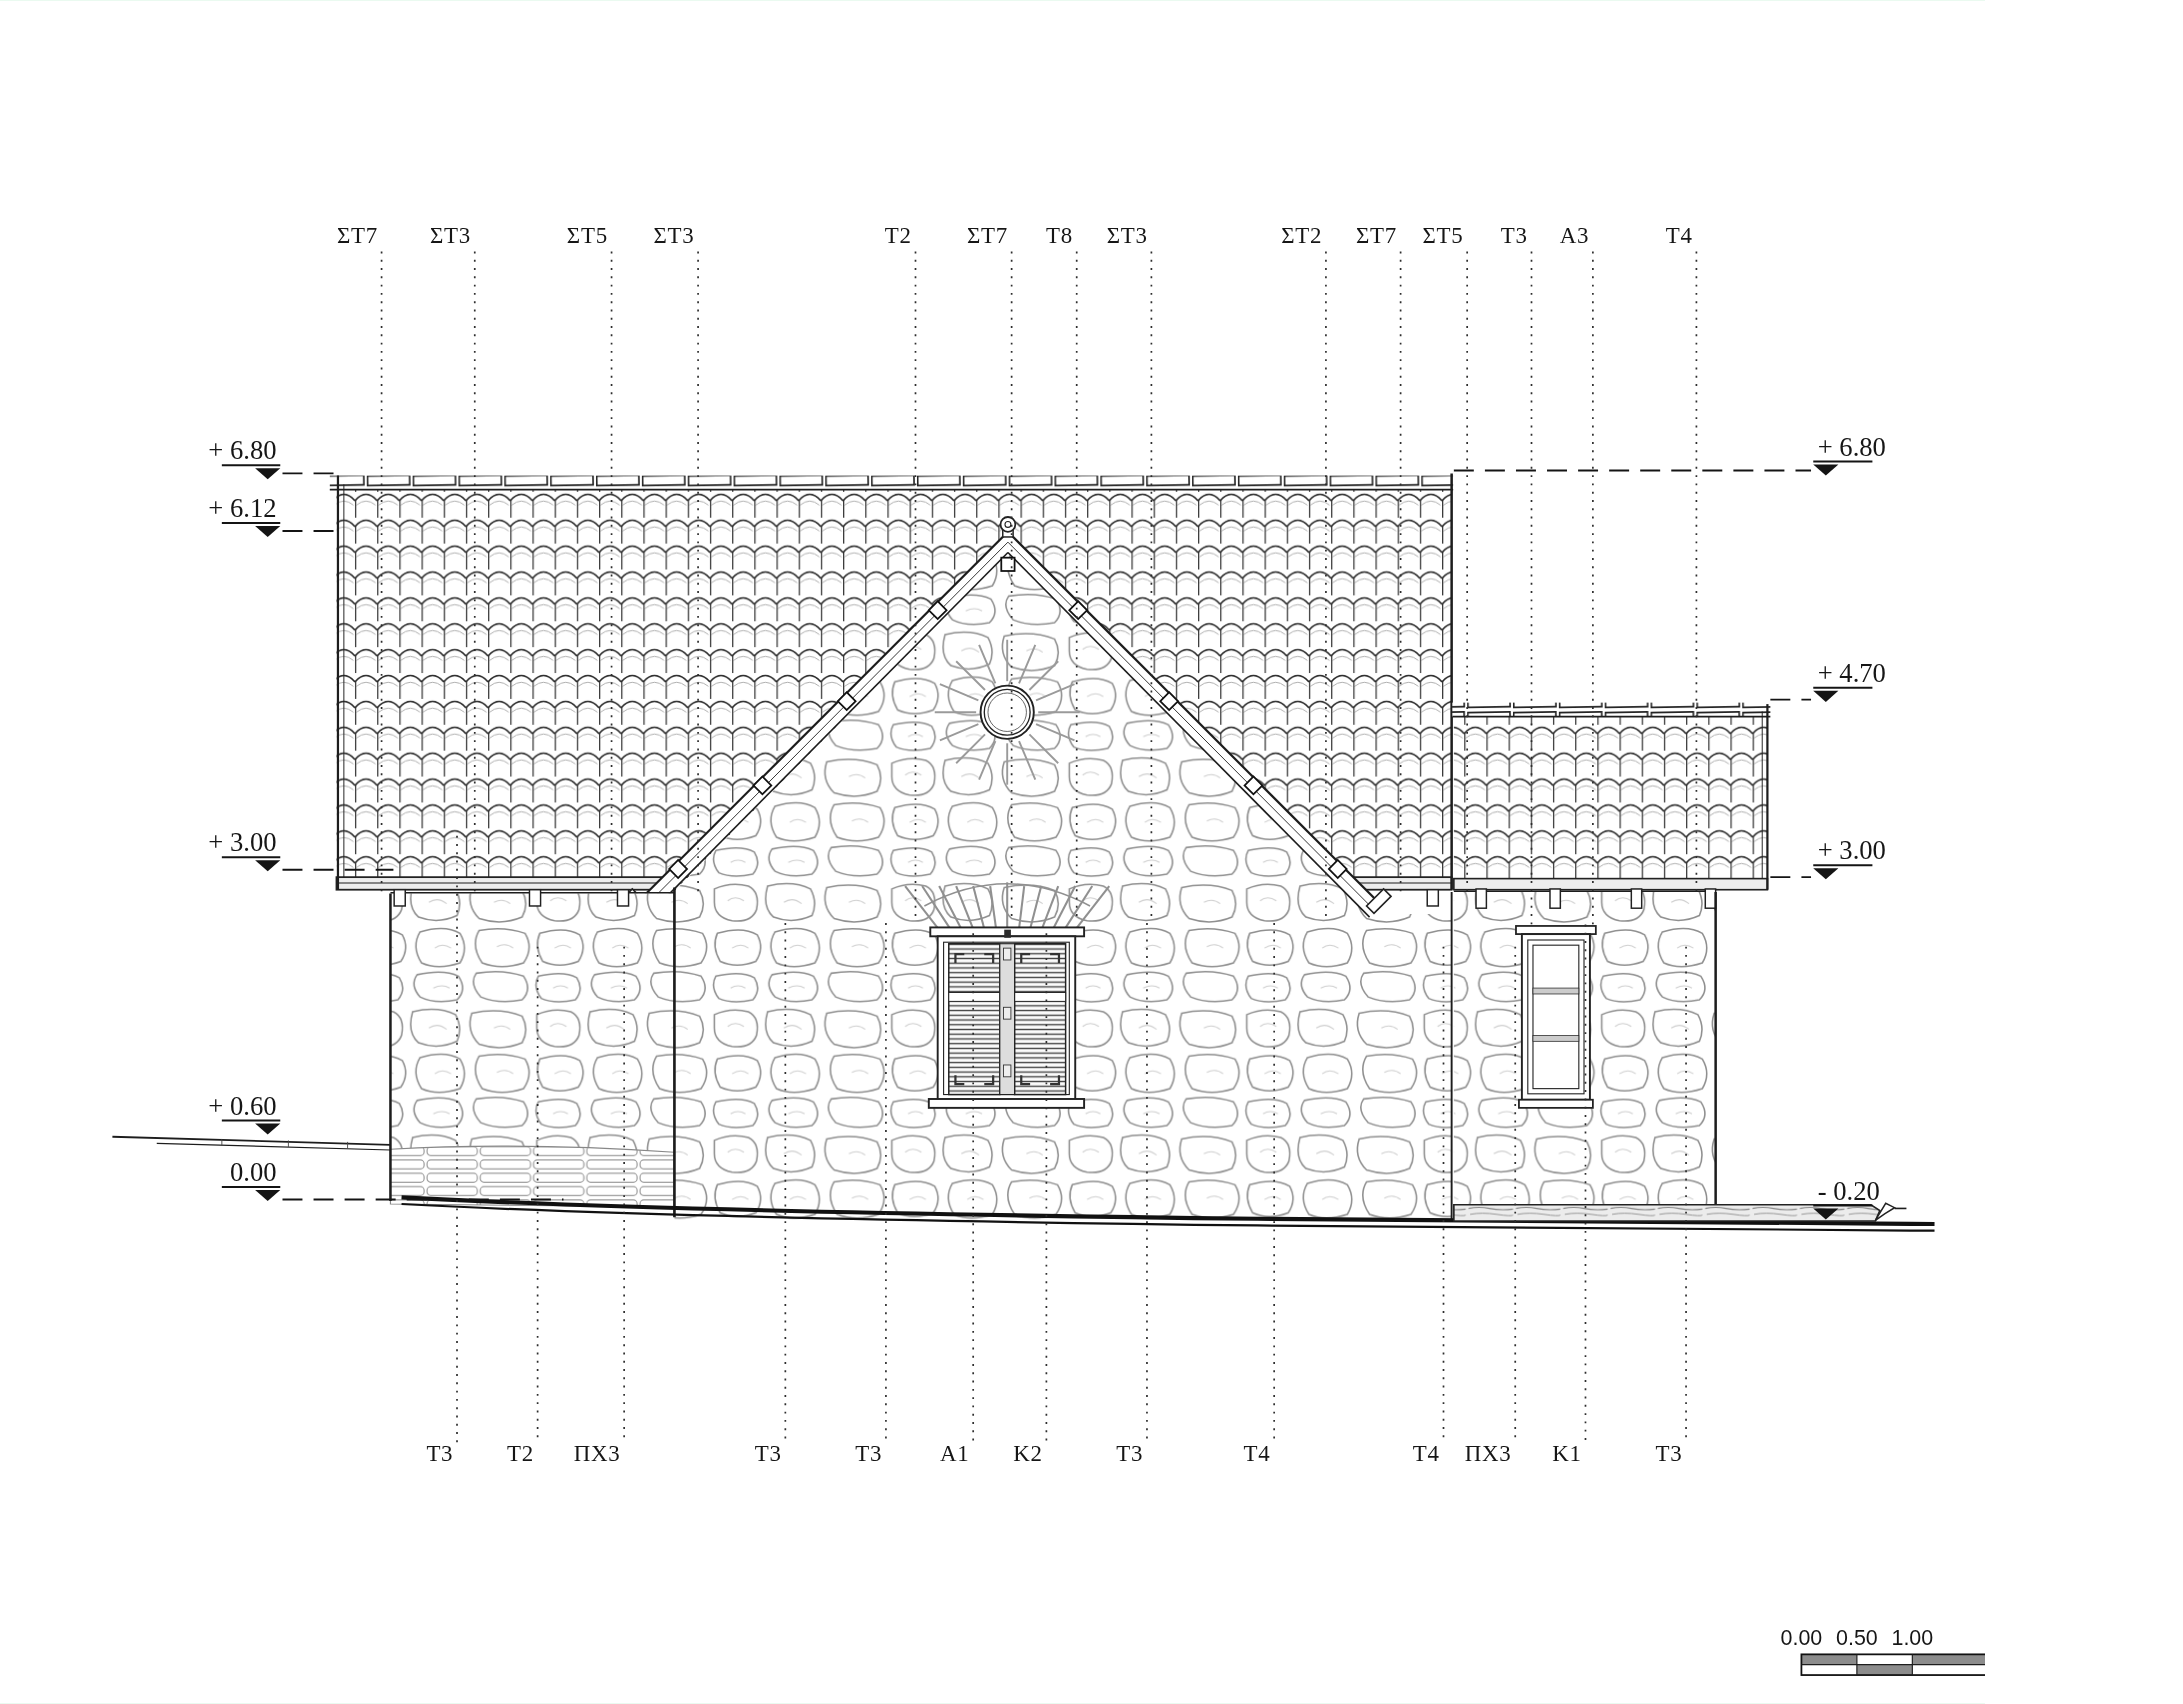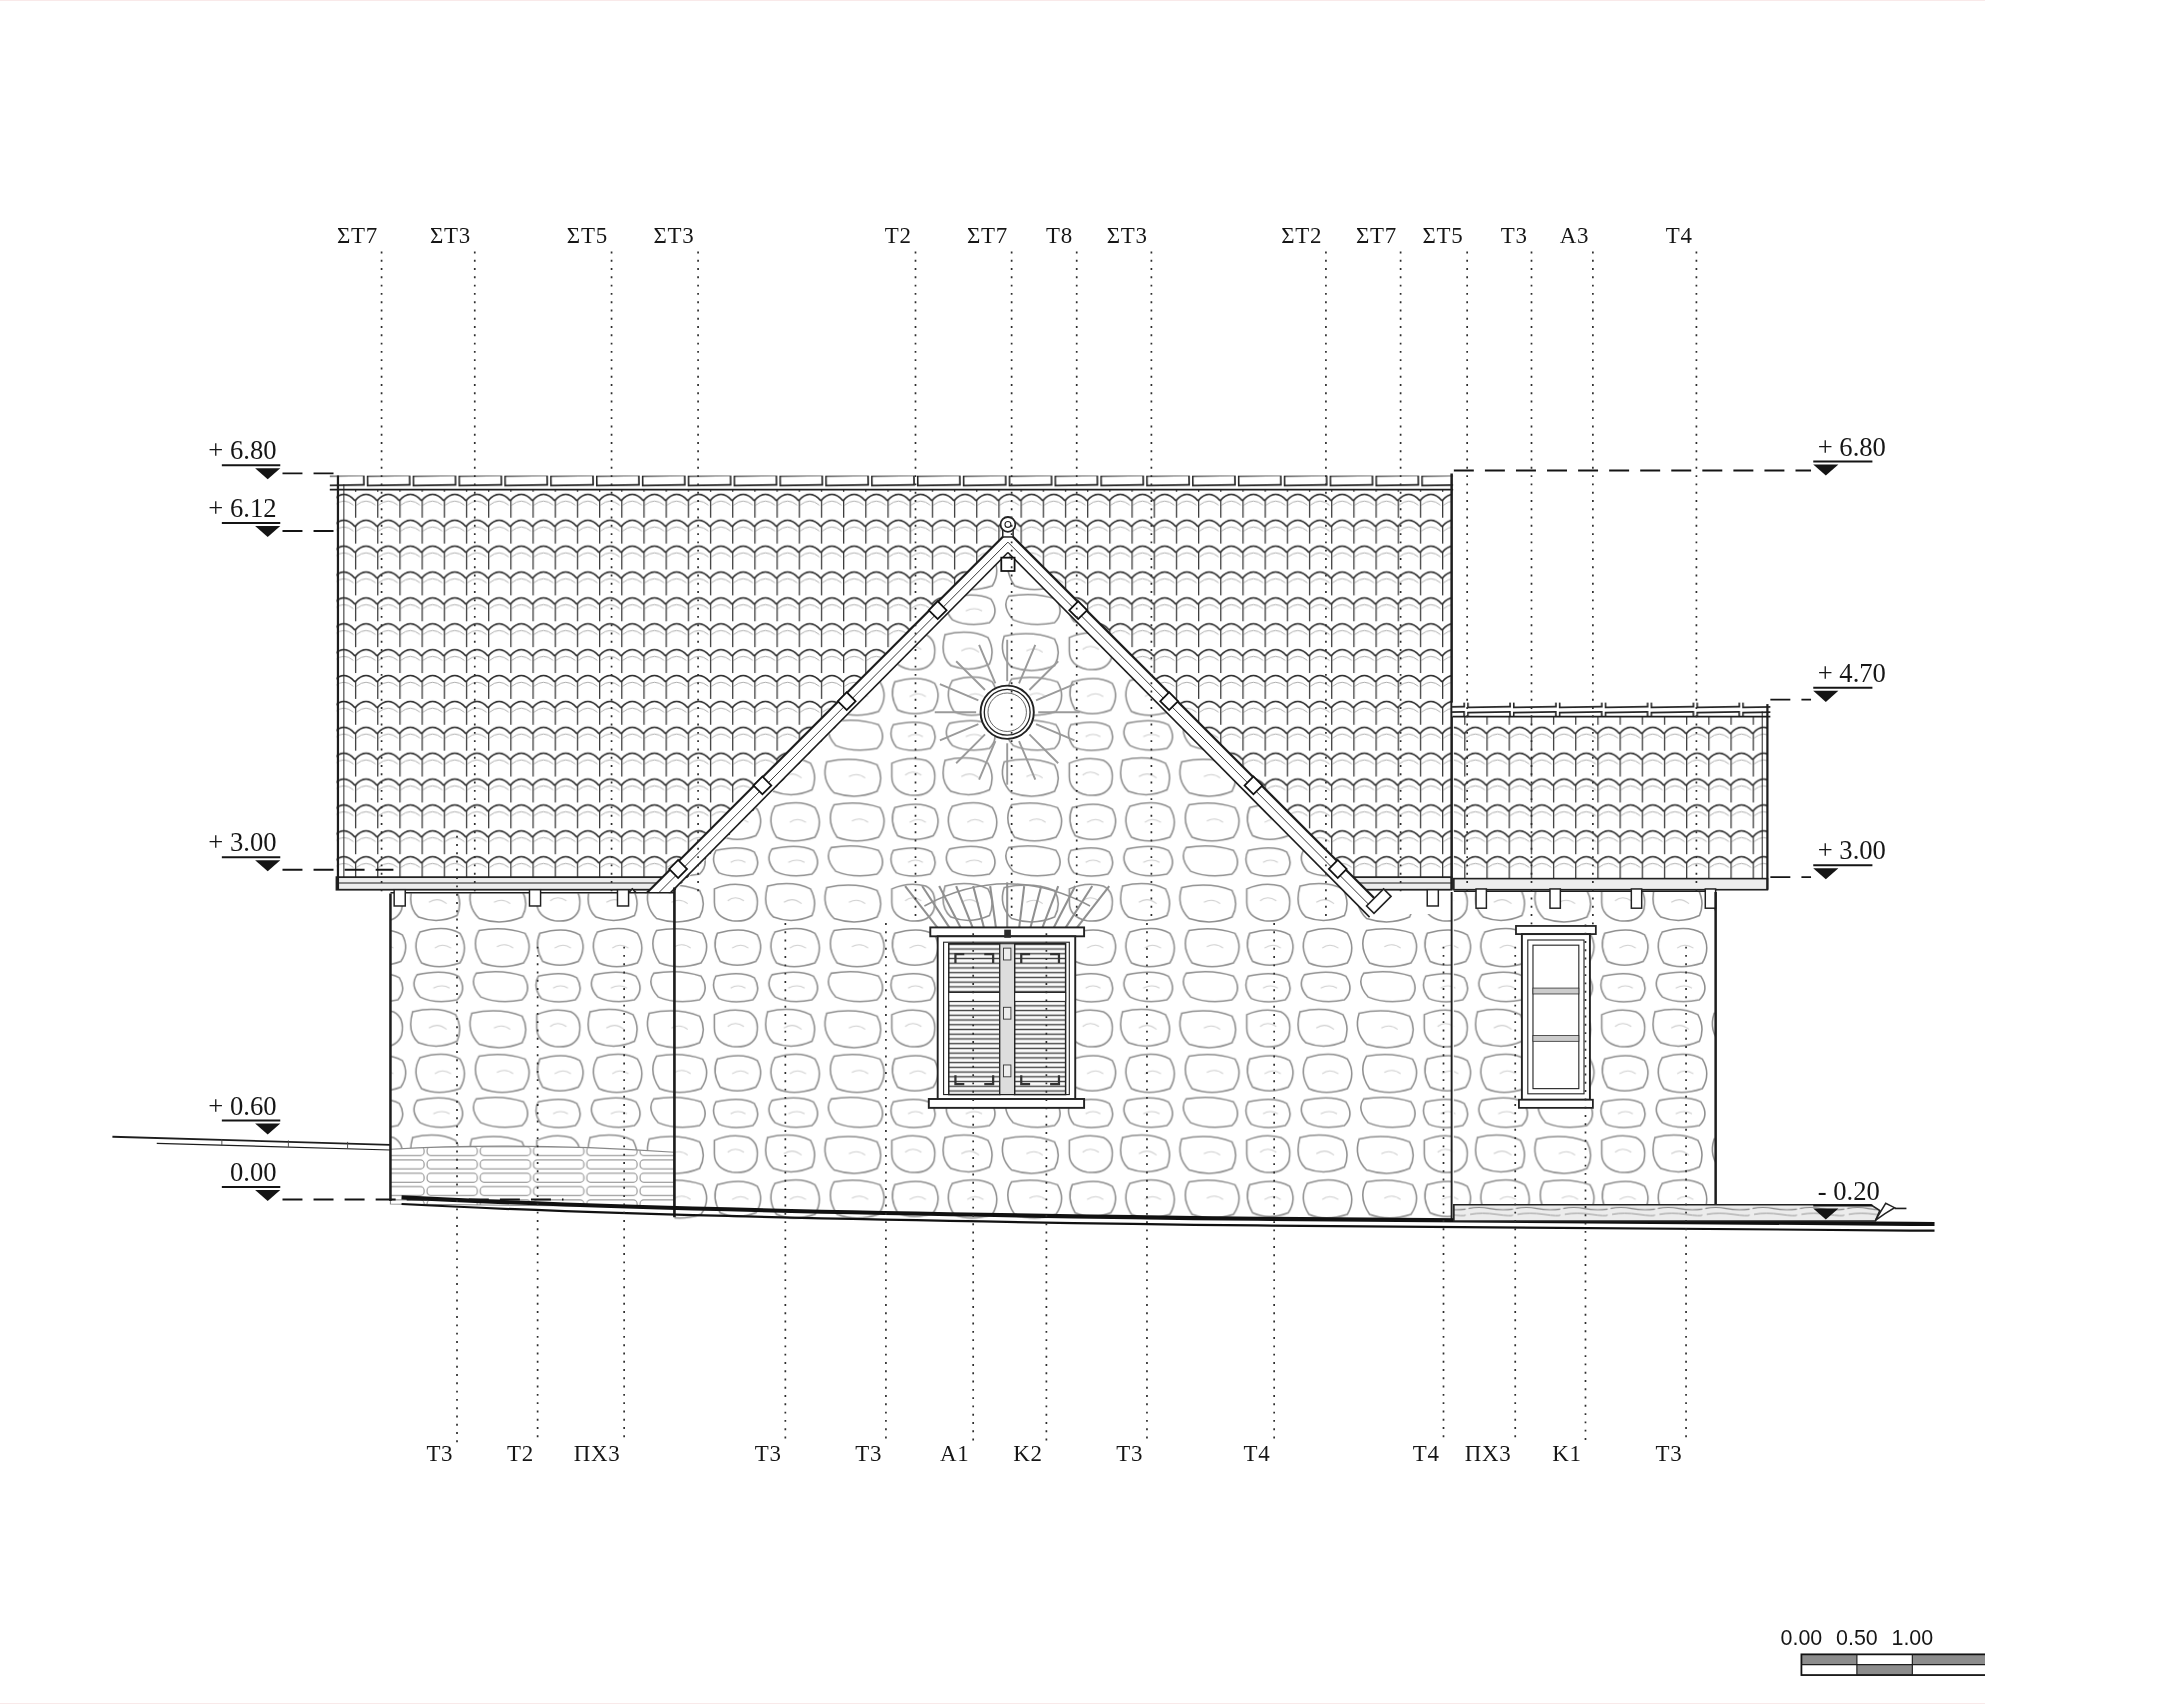--- a/index.html
+++ b/index.html
@@ -1,16 +1,16 @@
 <!DOCTYPE html>
 <html style="font-size:12px"><head>
 <meta charset="utf-8">
 <style>
   html,body{margin:0;padding:0;background:#ffffff;}
-  .sheet{position:relative;width:1985px;height:1704px;background:#b91c1c;overflow:hidden;}
+  .sheet{position:relative;width:1985px;height:1704px;background:#22c55e;overflow:hidden;}
   svg{display:block;}
   text{font-family:"Liberation Serif","DejaVu Serif",serif;fill:#161616;}
   .lbl{font-size:31px;letter-spacing:1px;}
   .marker{font-size:36px;}
   .scaletxt{font-family:"Liberation Sans","DejaVu Sans",sans-serif;font-size:29px;}
   .dash{stroke:#141414;stroke-width:2.6;stroke-dasharray:27 15;fill:none;}
   .dot{stroke:#2e2e2e;stroke-width:2.3;stroke-dasharray:2.6 8.6;fill:none;}
   .ul{stroke:#141414;stroke-width:2.6;}
   .tri{fill:#141414;stroke:none;}
   .ln{stroke:#1d1d1d;fill:none;}

